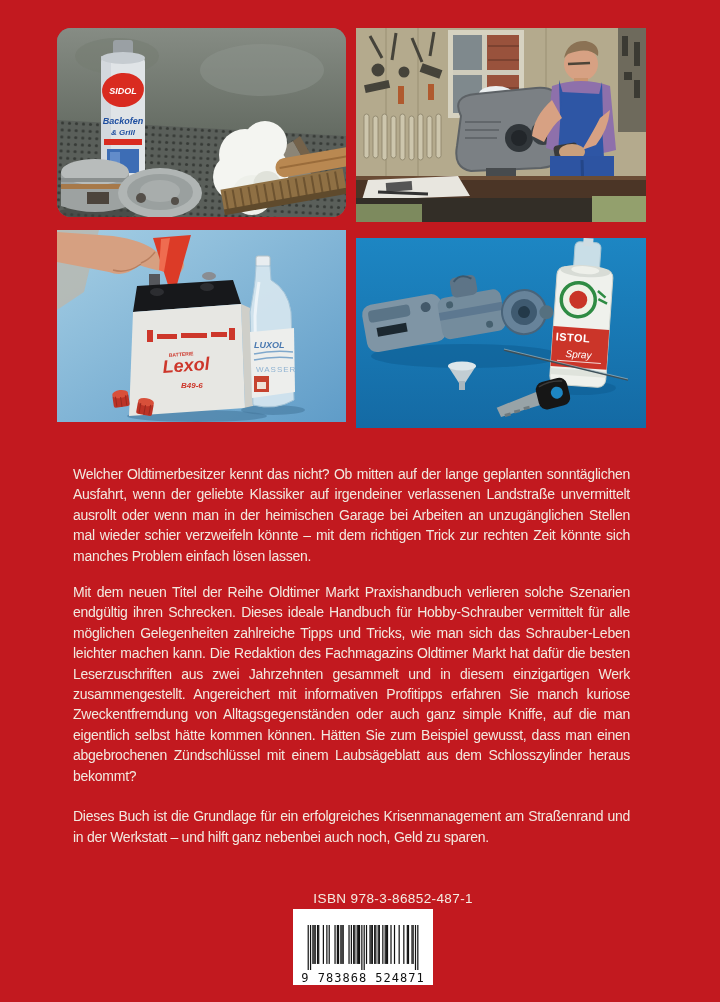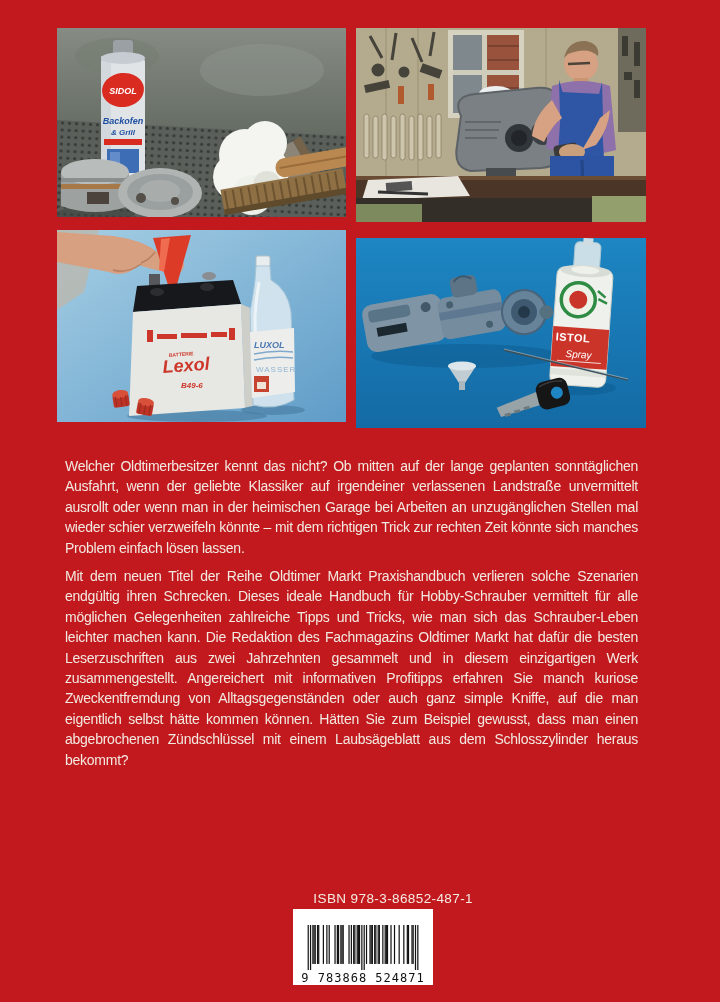--- a/index.html
+++ b/index.html
@@ -1,26 +1,26 @@
 <!DOCTYPE html>
 <html lang="de"><head>
 <meta charset="utf-8">
 <style>
   html,body{margin:0;padding:0;}
   body{width:720px;height:1002px;background:#c2191f;font-family:"Liberation Sans",sans-serif;overflow:hidden;}
   #cover{position:relative;width:720px;height:1002px;background:#c2191f;}
   .photo{position:absolute;overflow:hidden;background:#777;}
   .photo svg{display:block;}
-  #photo1{left:57px;top:28px;width:289px;height:189px;}
+  #photo1{left:57px;top:28px;width:289px;height:189px;border-radius:14px;}
   #photo2{left:356px;top:28px;width:290px;height:194px;}
   #photo3{left:57px;top:230px;width:289px;height:192px;}
   #photo4{left:356px;top:238px;width:290px;height:190px;}
   #textblock{position:absolute;left:57px;top:448px;width:589px;color:#f2e9e0;
     font-size:14px;line-height:20.4px;text-align:justify;letter-spacing:-0.25px;}
-  #textblock p{margin:8px;}
+  #textblock p{margin:16px;}
   #textblock .para3{margin-top:20px;}
   #isbn-label{position:absolute;left:253px;top:891px;width:220px;text-align:right;
     color:#f4ece2;font-size:13.5px;font-weight:500;letter-spacing:0.4px;}
   #barcode-box{position:absolute;left:293px;top:909px;width:140px;height:76px;background:#ffffff;
     display:flex;flex-direction:column;align-items:center;padding-top:16px;box-sizing:border-box;}
   #barcode-digits{color:#111;font-family:"DejaVu Sans Mono",monospace;font-size:12px;
     letter-spacing:1px;margin-top:1px;white-space:nowrap;}
 </style>
 </head>
 <body>
@@ -319,20 +319,21 @@
         <rect x="182" y="142" width="32" height="28" rx="8" fill="#161616"></rect>
         <circle cx="202" cy="156" r="6" fill="#1d86c3"></circle>
         <path d="M186,146 q12,-4 24,0" stroke="#3a3a3a" stroke-width="1.5" fill="none"></path>
       </g>
     </svg>
   </div>
 
   <div id="textblock">
     <p>Welcher Oldtimerbesitzer kennt das nicht? Ob mitten auf der lange geplanten sonntäglichen Ausfahrt, wenn der geliebte Klassiker auf irgendeiner verlassenen Landstraße unvermittelt ausrollt oder wenn man in der heimischen Garage bei Arbeiten an unzugänglichen Stellen mal wieder schier verzweifeln könnte – mit dem richtigen Trick zur rechten Zeit könnte sich manches Problem einfach lösen lassen.</p>
     <p>Mit dem neuen Titel der Reihe Oldtimer Markt Praxishandbuch verlieren solche Szenarien endgültig ihren Schrecken. Dieses ideale Handbuch für Hobby-Schrauber vermittelt für alle möglichen Gelegenheiten zahlreiche Tipps und Tricks, wie man sich das Schrauber-Leben leichter machen kann. Die Redaktion des Fachmagazins Oldtimer Markt hat dafür die besten Leserzuschriften aus zwei Jahrzehnten gesammelt und in diesem einzigartigen Werk zusammengestellt. Angereichert mit informativen Profitipps erfahren Sie manch kuriose Zweckentfremdung von Alltagsgegenständen oder auch ganz simple Kniffe, auf die man eigentlich selbst hätte kommen können. Hätten Sie zum Beispiel gewusst, dass man einen abgebrochenen Zündschlüssel mit einem Laubsägeblatt aus dem Schlosszylinder heraus bekommt?</p>
+    <p class="para3">Dieses Buch ist die Grundlage für ein erfolgreiches Krisenmanagement am Straßenrand und in der Werkstatt – und hilft ganz nebenbei auch noch, Geld zu sparen.</p>
   </div>
 
   <div id="isbn-label">ISBN 978-3-86852-487-1</div>
   <div id="barcode-box">
     <svg id="barcode-svg" width="128" height="52" viewBox="0 0 128 52">
       <g id="barcode-bars" fill="#111111">
           <rect x="0.00" y="0" width="1.40" height="52"></rect>
           <rect x="2.69" y="0" width="1.40" height="52"></rect>
           <rect x="5.39" y="0" width="1.40" height="45"></rect>
           <rect x="6.74" y="0" width="1.40" height="45"></rect>

